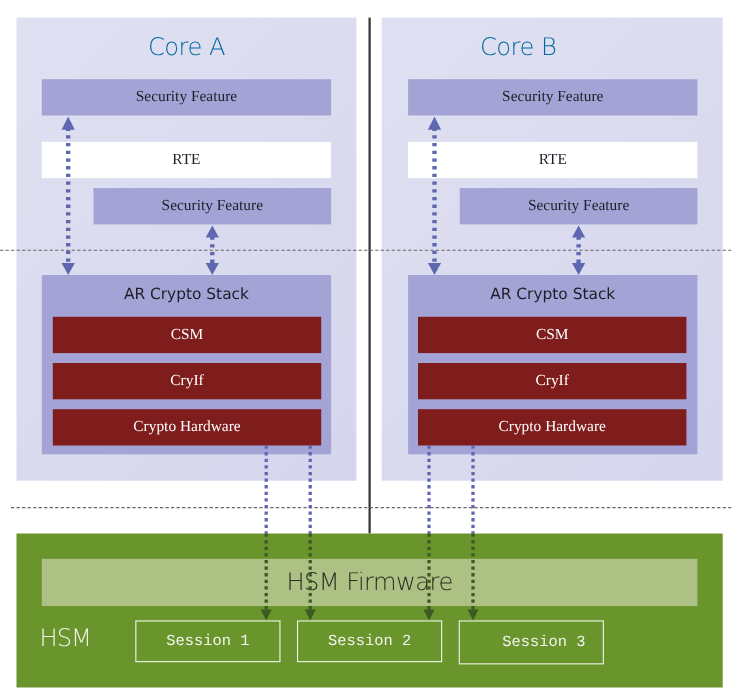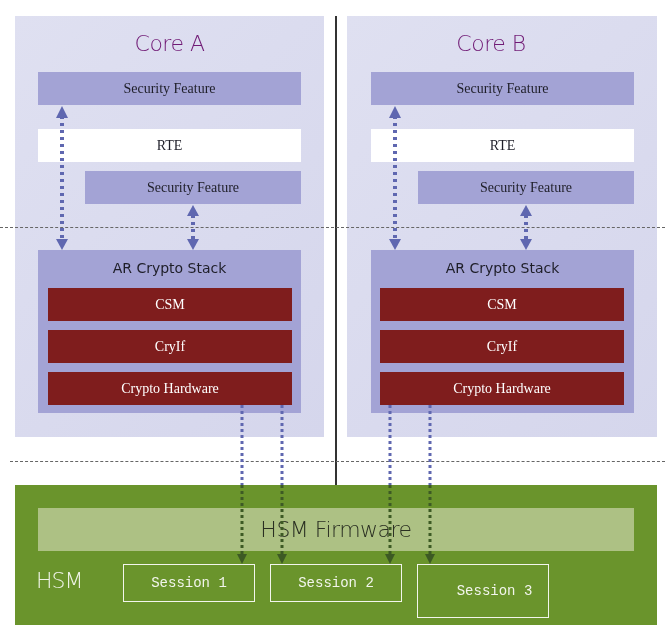--- a/index.html
+++ b/index.html
@@ -1,20 +1,20 @@
 <!DOCTYPE html>
 <html><head>
 <meta charset="utf-8">
 <style>
   html, body { margin: 0; padding: 0; background: #ffffff; }
   body { width: 665px; height: 633px; position: relative; overflow: hidden;
          font-family: "DejaVu Sans", sans-serif; }
   .abs { position: absolute; box-sizing: border-box; }
   .core { background: linear-gradient(135deg, #dfe0f1 0%, #d5d6ec 100%); }
-  .core-title { text-align: center; color: #701a75; font-size: 22px; font-weight: 300;
+  .core-title { text-align: center; color: #0369a1; font-size: 22px; font-weight: 300;
                 font-family: "DejaVu Sans", sans-serif; letter-spacing: -0.5px; }
   .box { display: flex; align-items: center; justify-content: center; font-size: 14px; color: #1e1e28; font-family: Liberation Serif, serif; }
   .light { background: #a3a3d5; }
   .white { background: #ffffff; }
   .dark { background: #7f1d1d; color: #ffffff; }
   .stack-title { text-align: center; font-size: 14px; color: #1e1e28; }
   .divider { background: #333333; width: 2px; }
   .dash { height: 0; border-top: 1.5px dashed #666666; }
   .hsm { background: #6a942c; }
   .fw { background: #adc184; display: flex; align-items: center; justify-content: center;
@@ -32,40 +32,40 @@
 <div class="abs box light" style="left:38px; top:72px; width:263px; height:33px;">Security Feature</div>
 <div class="abs box white" style="left:38px; top:129px; width:263px; height:33px;">RTE</div>
 <div class="abs box light" style="left:85px; top:171px; width:216px; height:33px;">Security Feature</div>
 <div class="abs light" style="left:38px; top:250px; width:263px; height:163px;"></div>
 <div class="abs stack-title" style="left:38px; top:260px; width:263px;">AR Crypto Stack</div>
 <div class="abs box dark" style="left:48px; top:288px; width:244px; height:33px;">CSM</div>
 <div class="abs box dark" style="left:48px; top:330px; width:244px; height:33px;">CryIf</div>
 <div class="abs box dark" style="left:48px; top:372px; width:244px; height:33px;">Crypto Hardware</div>
 
 <div class="abs core" style="left:347px; top:16px; width:310px; height:421px;"></div>
-<div class="abs core-title" style="left:347px; top:31px; width:288px;">Core B</div>
+<div class="abs core-title" style="left:327px; top:31px; width:288px;">Core B</div>
 <div class="abs box light" style="left:371px; top:72px; width:263px; height:33px;">Security Feature</div>
 <div class="abs box white" style="left:371px; top:129px; width:263px; height:33px;">RTE</div>
 <div class="abs box light" style="left:418px; top:171px; width:216px; height:33px;">Security Feature</div>
 <div class="abs light" style="left:371px; top:250px; width:263px; height:163px;"></div>
 <div class="abs stack-title" style="left:371px; top:260px; width:263px;">AR Crypto Stack</div>
 <div class="abs box dark" style="left:380px; top:288px; width:244px; height:33px;">CSM</div>
 <div class="abs box dark" style="left:380px; top:330px; width:244px; height:33px;">CryIf</div>
 <div class="abs box dark" style="left:380px; top:372px; width:244px; height:33px;">Crypto Hardware</div>
 
 <div class="abs divider" style="left:335px; top:16px; height:469px;"></div>
 <div class="abs dash" style="left:0; top:227px; width:665px;"></div>
 <div class="abs dash" style="left:10px; top:461px; width:655px;"></div>
 
 <div class="abs hsm" style="left:15px; top:485px; width:642px; height:140px;"></div>
 <div class="abs fw" style="left:38px; top:508px; width:596px; height:43px;">HSM Firmware</div>
 <div class="abs hsm-label" style="left:36px; top:568px;text-align:right;">HSM</div>
 <div class="abs session" style="left:123px; top:564px; width:132px; height:38px;">Session 1</div>
 <div class="abs session" style="left:270px; top:564px; width:132px; height:38px;">Session 2</div>
-<div class="abs session" style="left:417px; top:564px; width:132px; height:54px;padding-left:23px;">Session 3</div>
+<div class="abs session" style="left:417px; top:564px; width:132px; height:40px;padding-left:23px;">Session 3</div>
 
 <svg class="overlay" width="665" height="633">
   <g>
     <line x1="62" y1="116" x2="62" y2="240" stroke="#5f67b0" stroke-width="4" stroke-dasharray="3,4"></line>
     <polygon points="56,118 68,118 62,106" fill="#5f67b0"></polygon>
     <polygon points="56,239 68,239 62,250" fill="#5f67b0"></polygon>
     <line x1="193" y1="215" x2="193" y2="240" stroke="#5f67b0" stroke-width="4" stroke-dasharray="3,4"></line>
     <polygon points="187,216 199,216 193,205" fill="#5f67b0"></polygon>
     <polygon points="187,239 199,239 193,250" fill="#5f67b0"></polygon>
   </g>

